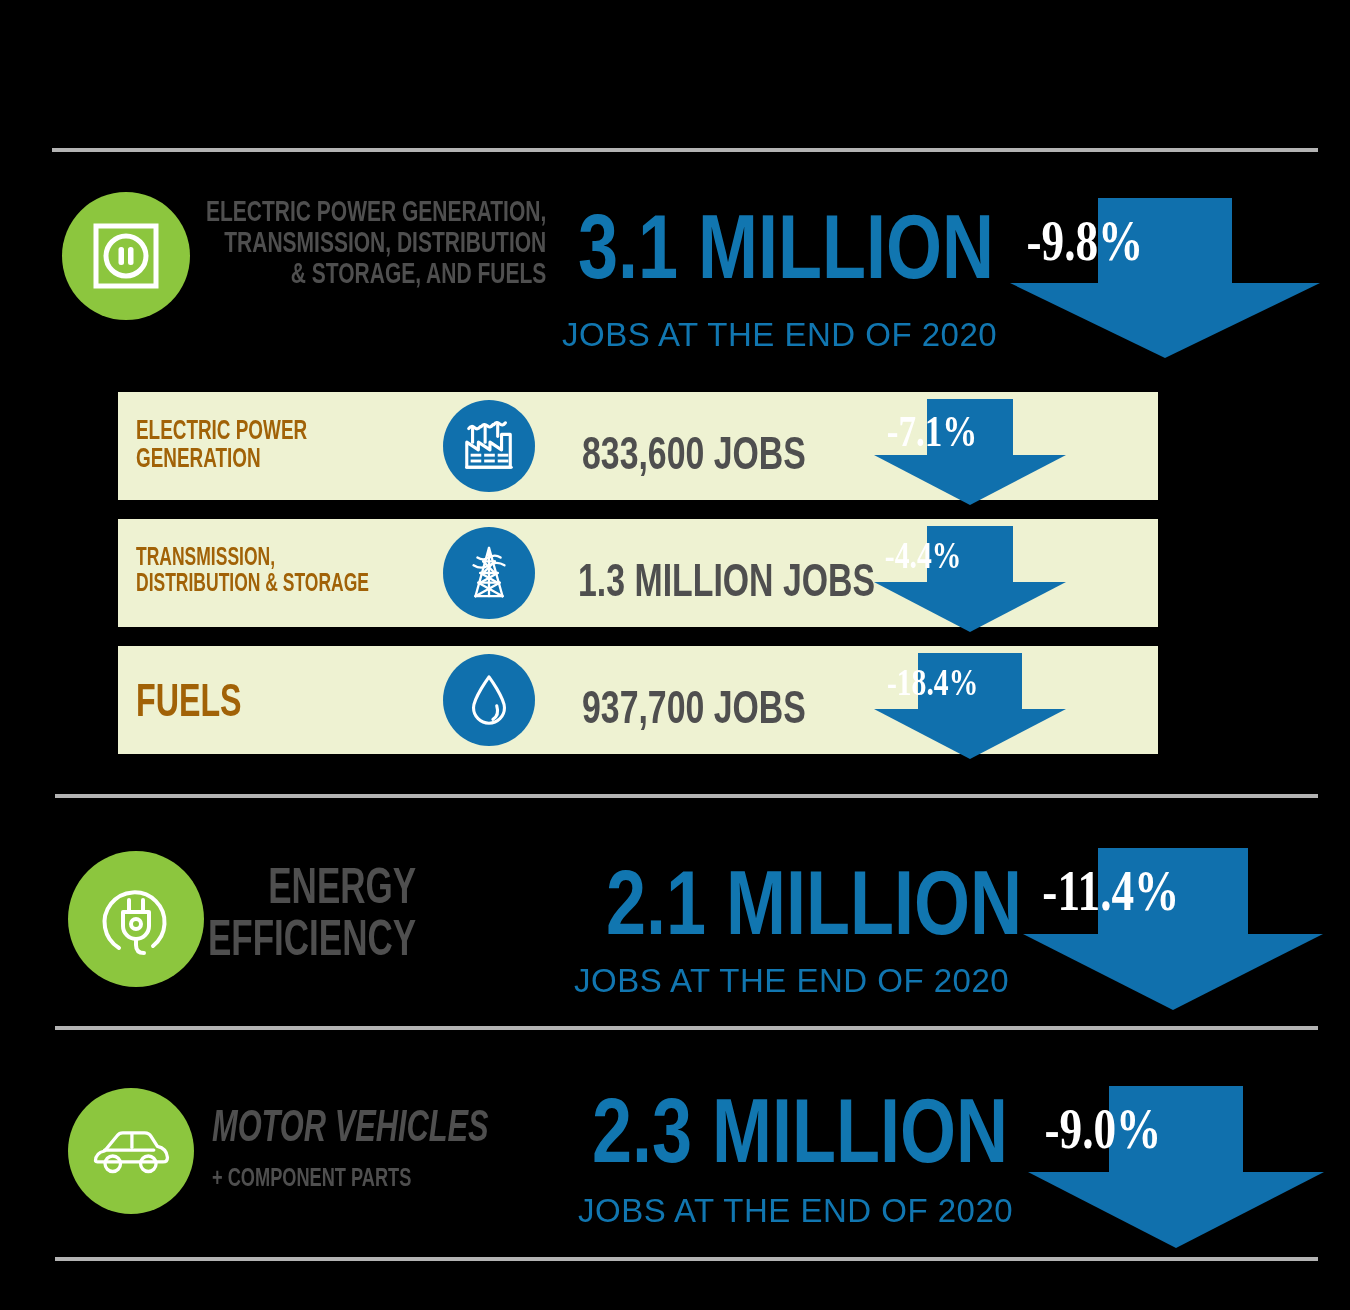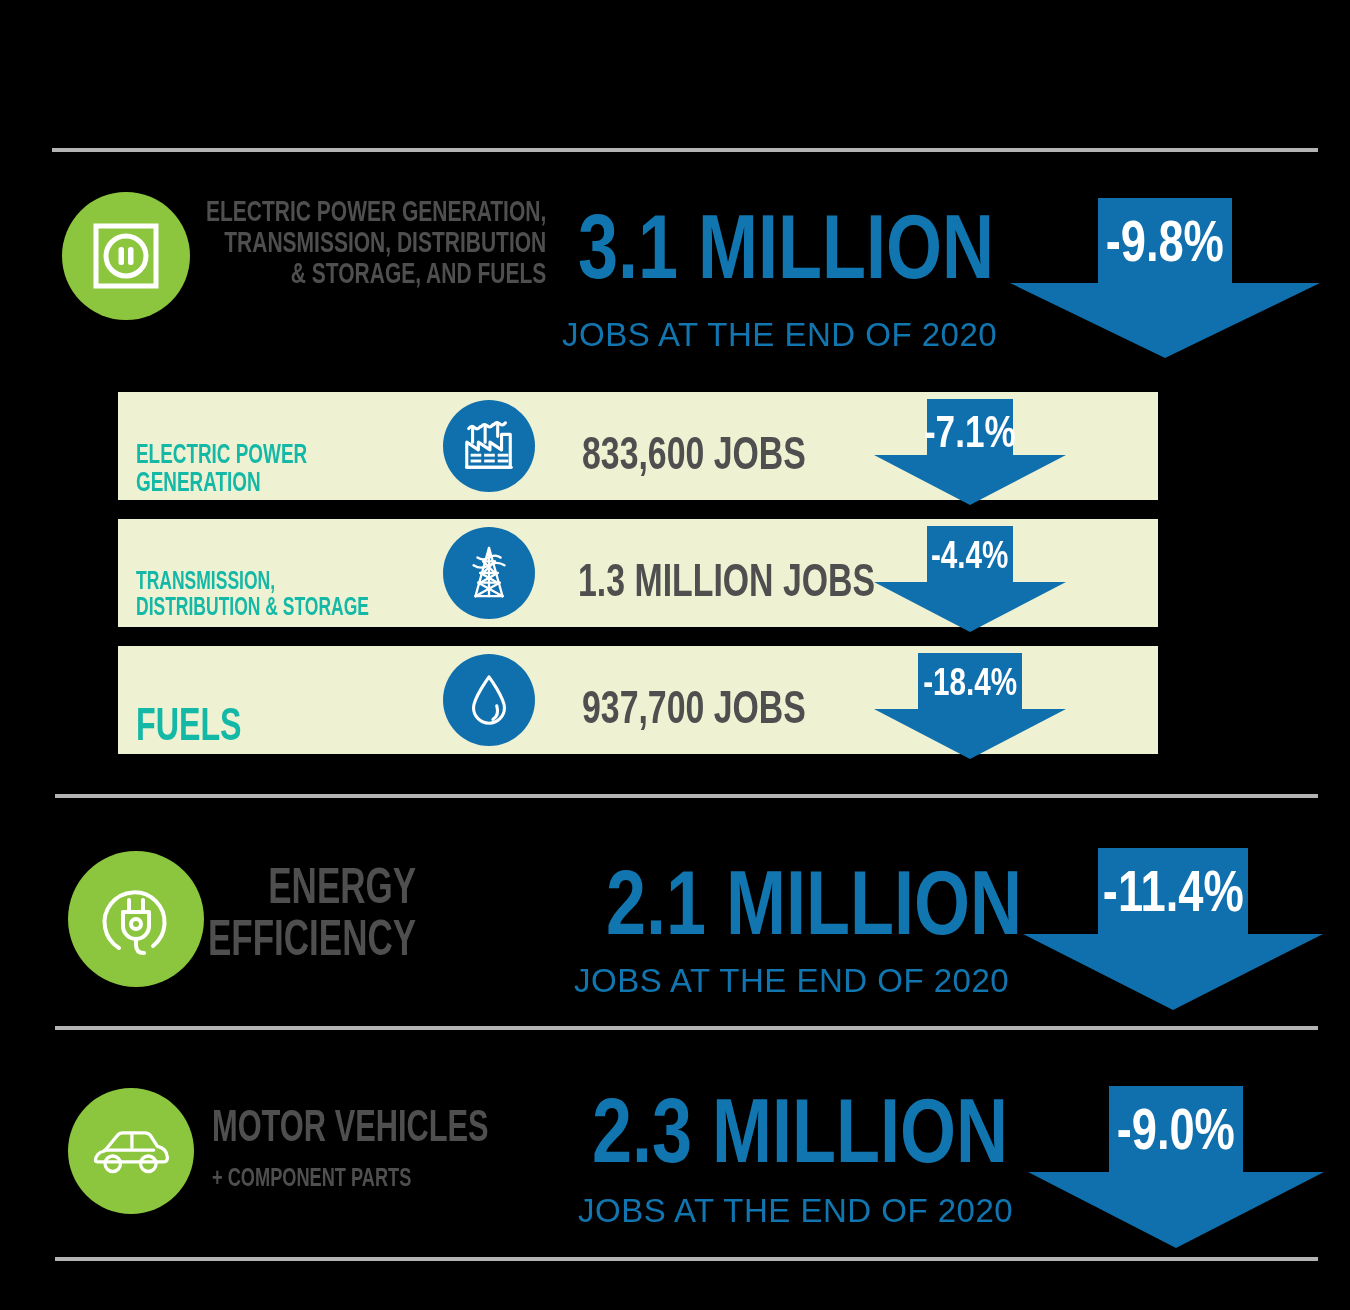--- a/index.html
+++ b/index.html
@@ -71,23 +71,22 @@
 
   
   .band {
     position: absolute;
     background: #eef2d2;
     left: 118px;
     width: 1040px;
   }
   .band-label {
     position: absolute;
-    color: #14b8a6;
+    color: #a16207;
     line-height: 1.05;
-    margin-top: 24px;
   }
   .band-label .ln {
     font-family: "Liberation Sans", sans-serif;
     font-weight: 700;
     white-space: nowrap;
     display: block;
     transform: scaleX(0.70);
     transform-origin: left center;
   }
   .band-value {
@@ -109,23 +108,23 @@
   }
   .arrow .head {
     position: absolute; left: 0;
     width: 100%; height: 0;
     border-left: solid transparent;
     border-right: solid transparent;
     border-top: solid #1070ad;
   }
   .arrow .pct {
     position: absolute; left: 0; width: 100%;
-    text-align: center;
+    text-align: left;
     color: #ffffff;
-    font-family: Liberation Sans, sans-serif;
+    font-family: Liberation Serif, serif;
     font-weight: 700;
     white-space: nowrap;
     z-index: 3;
     line-height: 1;
   }
   .arrow .pct span { display: inline-block; transform: scaleX(0.78); }
 </style>
 </head>
 <body>
 
@@ -285,21 +284,21 @@
       <g fill="none" stroke="#fff" stroke-width="3.6" stroke-linejoin="round" stroke-linecap="round">
         <path d="M6 42 q0 -9 10 -11 L30 14 q2 -3 6 -3 H60 q5 0 7 4 L74 26 q10 2 11 12 q0 5 -5 5 H11 q-5 0 -5 -1 Z"></path>
         <path d="M46 12 V27"></path>
         <path d="M16 30 H70"></path>
         <circle cx="25" cy="45" r="8.5"></circle>
         <circle cx="64" cy="45" r="8.5"></circle>
       </g>
     </svg>
   </div>
 
-  <div class="cat-label" style="left:212px; top:1103px; font-size:44px;">
+  <div class="cat-label" style="left:212px; top:1103px; font-size:44px;font-style:italic;">
     <span class="ln">MOTOR VEHICLES</span>
   </div>
   <div class="cat-label" style="left:212px; top:1164px; font-size:26px;">
     <span class="ln">+ COMPONENT PARTS</span>
   </div>
 
   <div class="bignum" style="left:592px; top:1080px; font-size:90px;">2.3 MILLION</div>
   <div class="subnum" style="left:578px; top:1192px; font-size:33px;">JOBS AT THE END OF 2020</div>
 
   <div class="arrow" style="left:1028px; top:1086px; width:296px; height:160px;">

